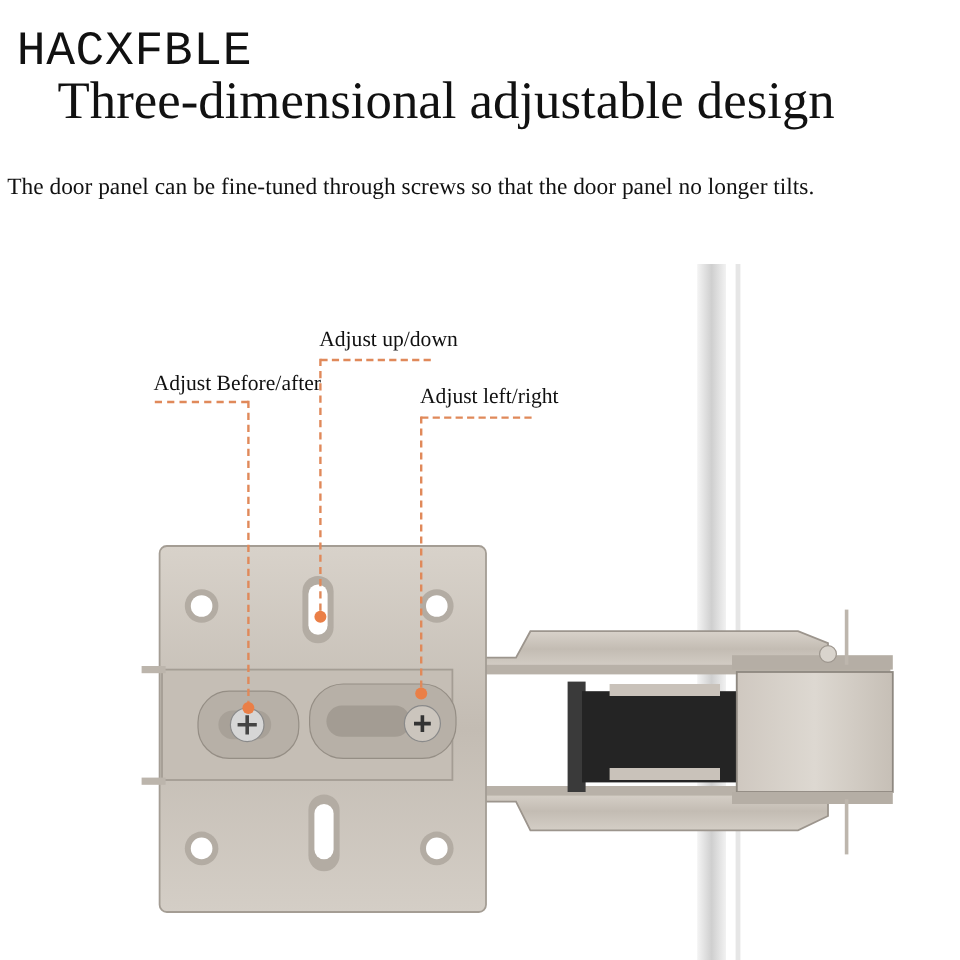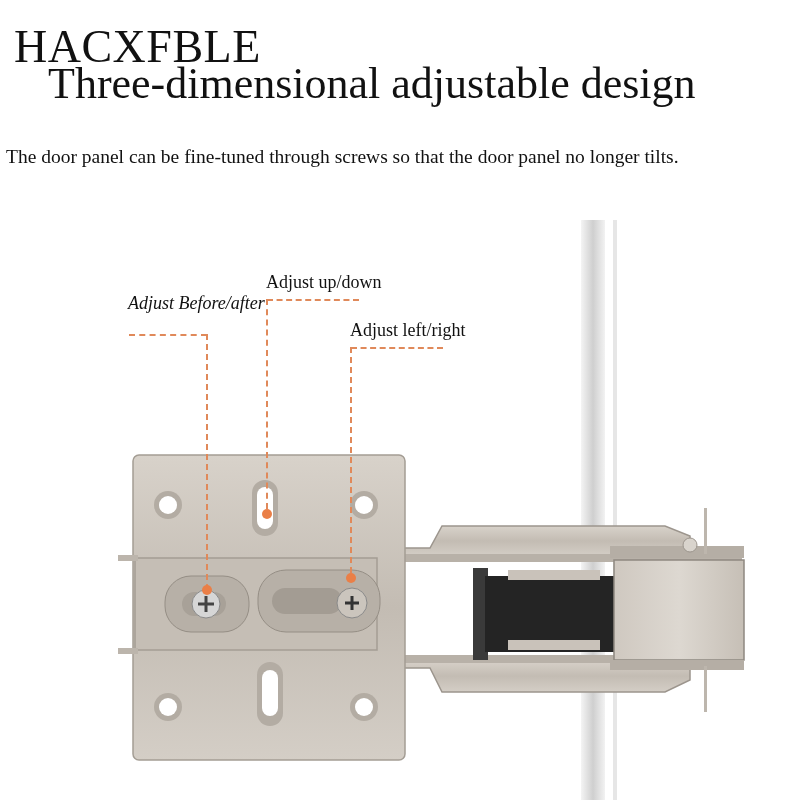--- a/index.html
+++ b/index.html
@@ -1,17 +1,17 @@
 <!DOCTYPE html>
 <html><head>
   <meta charset="utf-8">
   <style>
     html, body { margin: 0; padding: 0; }
     body { width: 800px; height: 800px; background: #ffffff; position: relative; overflow: hidden; font-family: "Liberation Serif", serif; }
-    .brand { position: absolute; left: 14px; top: 24px; font-family: Liberation Serif, serif; font-size: 46px; color: #111; letter-spacing: 0.5px; line-height: 1; text-align: center; }
+    .brand { position: absolute; left: 14px; top: 24px; font-family: Liberation Mono, monospace; font-size: 40px; color: #111; letter-spacing: 0.5px; line-height: 1; text-align: center; }
     .title { position: absolute; left: 48px; top: 50px; font-family: "Liberation Serif", serif; font-size: 44px; color: #111; line-height: 1; white-space: nowrap; margin-top: 12px; }
     .subtitle { position: absolute; left: 6px; top: 146px; font-family: "Liberation Serif", serif; font-size: 19.5px; color: #111; white-space: nowrap; text-align: right; }
     .label { position: absolute; font-family: "Liberation Serif", serif; font-size: 18px; color: #111; white-space: nowrap; }
     .dash-h { position: absolute; height: 0; border-top: 2px dashed #e0895a; }
     .dash-v { position: absolute; width: 0; border-left: 2px dashed #e0895a; }
     .dot { position: absolute; width: 10px; height: 10px; border-radius: 50%; background: #ea7f47; }
     .photo { position: absolute; left: 0; top: 0; width: 800px; height: 800px; }
   </style>
 </head>
 <body>
@@ -98,21 +98,21 @@
     <circle cx="352" cy="603" r="15" fill="#cbc5bd" stroke="#8a8a8a"></circle>
     <path d="M345 603 H359 M352 596 V610" stroke="#333" stroke-width="3"></path>
   </g>
 </svg>
 
 <div class="brand">HACXFBLE</div>
 <div class="title">Three-dimensional adjustable design</div>
 <div class="subtitle">The door panel can be fine-tuned through screws so that the door panel no longer tilts.</div>
 
 <div>
-  <div class="label" style="left:128px; top:293px;font-style:italic;">Adjust Before/after</div>
+  <div class="label" style="left:128px; top:309px;">Adjust Before/after</div>
   <div class="dash-h" style="left:129px; top:334px; width:78px;"></div>
   <div class="dash-v" style="left:206px; top:334px; height:256px;"></div>
   <div class="dot" style="left:202px; top:585px;"></div>
 </div>
 
 <div>
   <div class="label" style="left:266px; top:272px;">Adjust up/down</div>
   <div class="dash-h" style="left:267px; top:299px; width:92px;"></div>
   <div class="dash-v" style="left:266px; top:299px; height:210px;"></div>
   <div class="dot" style="left:262px; top:509px;"></div>

